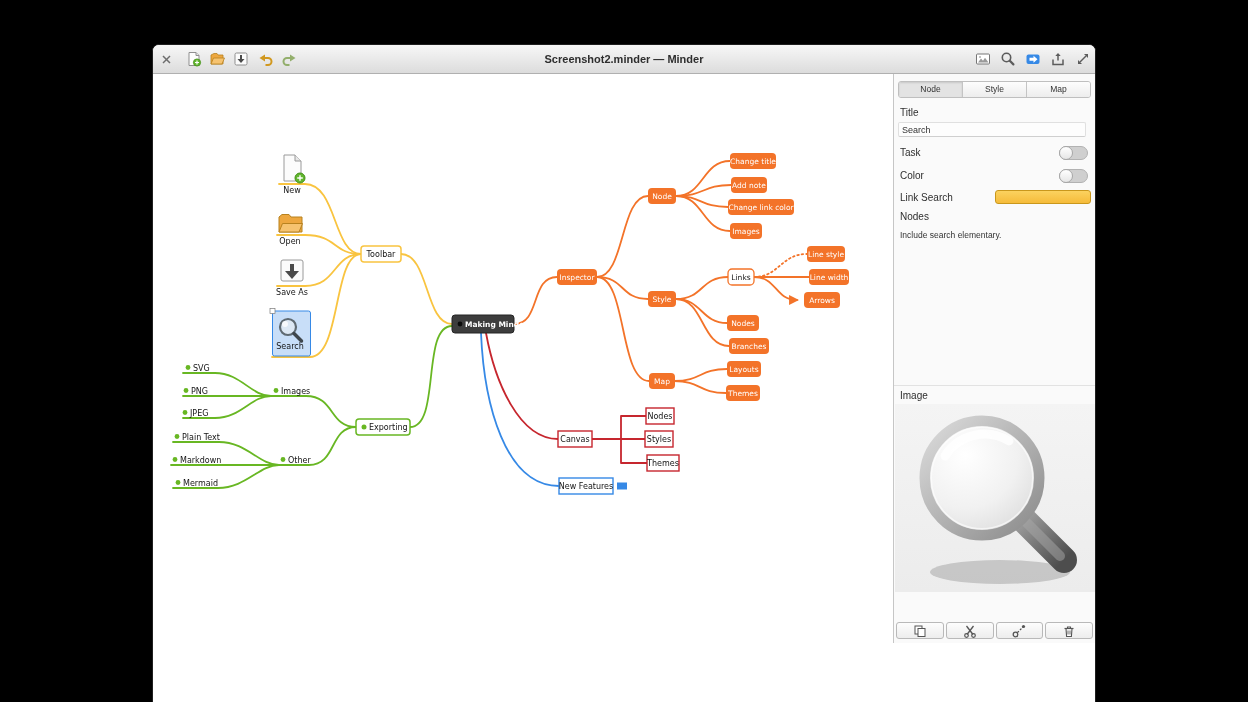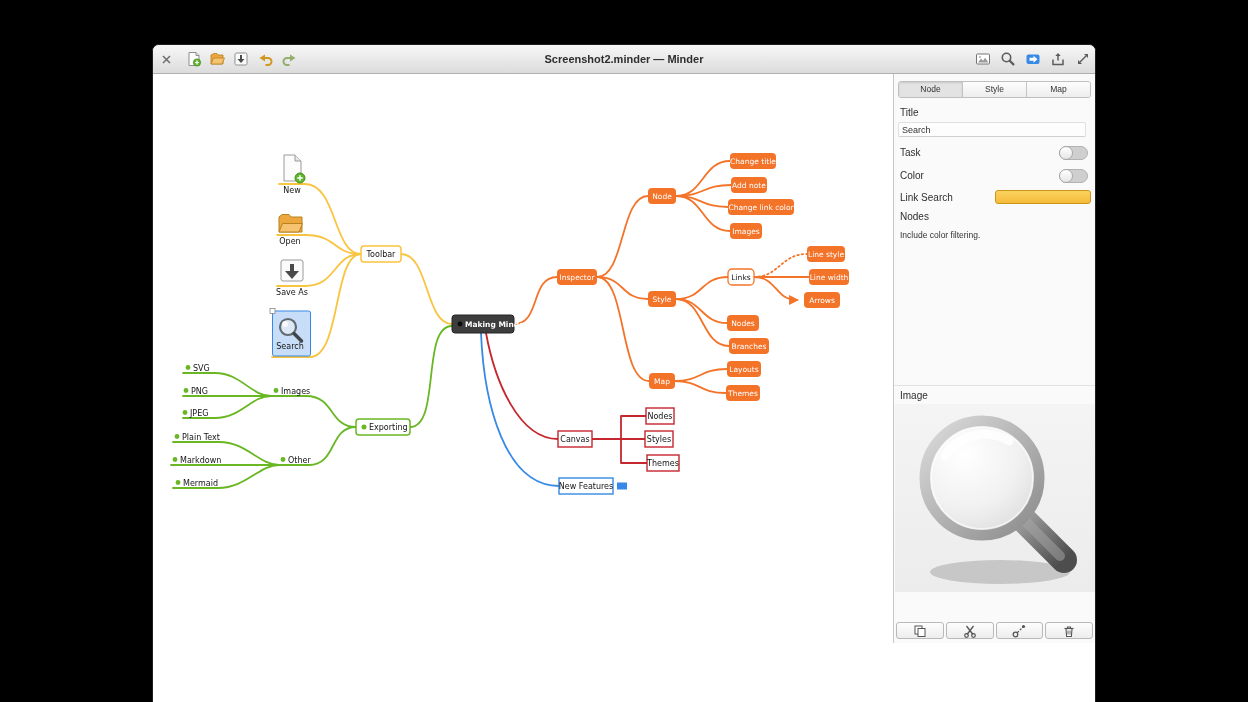--- a/index.html
+++ b/index.html
@@ -367,21 +367,21 @@
 
       <div class="sb-label" style="top:96px">Color</div>
       <div class="toggle" style="top:95px">
           <span class="knob"></span>
         </div>
 
       <div class="sb-label" style="top:118px">Link Search</div>
       <div class="swatch"></div>
 
       <div class="sb-label" style="top:137px">Nodes</div>
-      <div class="note-text">Include color filtering.</div>
+      <div class="note-text">Include search elementary.</div>
 
       <div class="divider"></div>
       <div class="sb-label" style="top:316px">Image</div>
 
       <div class="image-box">
         <svg width="190" height="184" viewBox="0 0 190 184">
           <defs>
             <radialGradient id="lensGrad" cx="35%" cy="30%" r="85%">
               <stop offset="0%" stop-color="#ffffff"></stop>
               <stop offset="55%" stop-color="#f1f1f1"></stop>

